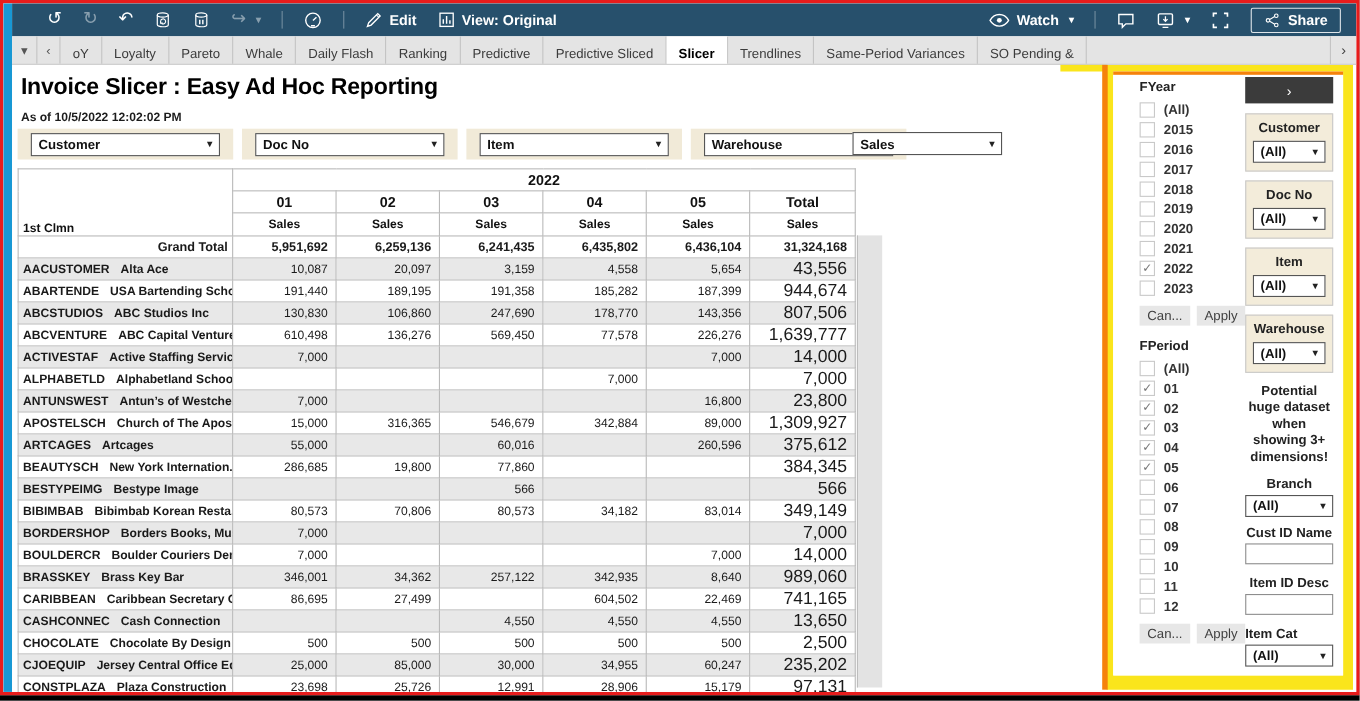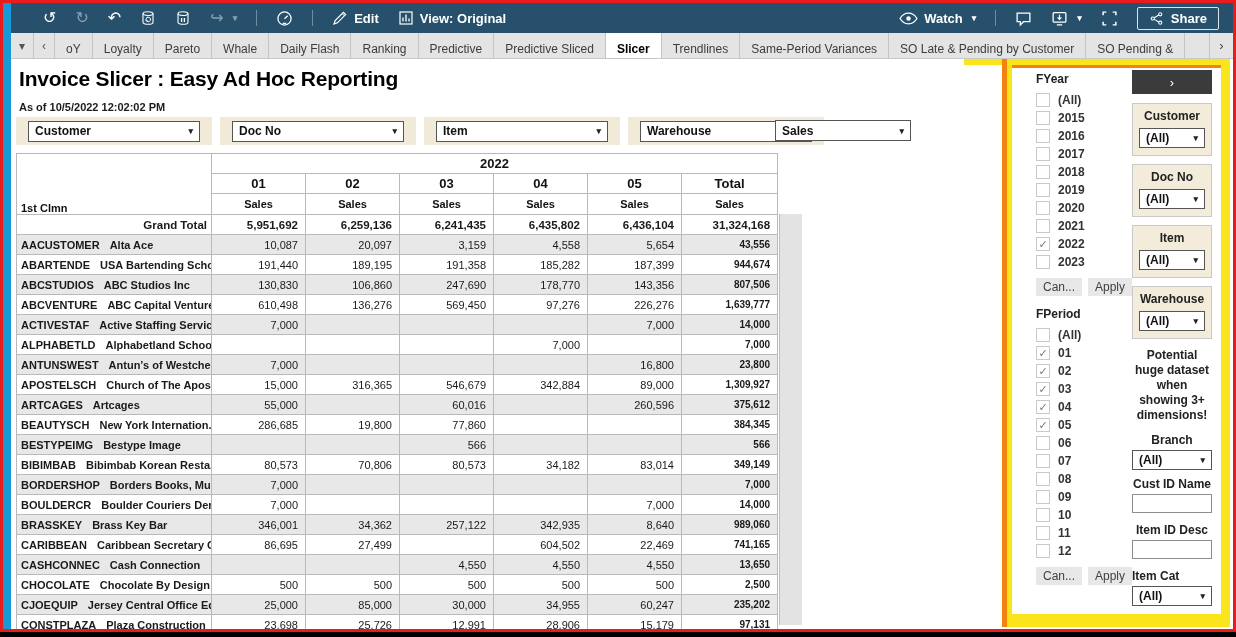--- a/index.html
+++ b/index.html
@@ -42,21 +42,21 @@
   table{border-collapse:collapse;table-layout:fixed;width:761px;font-size:11px;}
   th,td{border:1px solid #b9b9b9;padding:0 4px;height:20px;box-sizing:border-box;overflow:hidden;white-space:nowrap;}
   thead th{background:#fff;font-weight:bold;color:#111;}
   .year-h{font-size:13px;text-align:center;}
   .per-h{font-size:13px;text-align:center;}
   .meas-h{font-size:11px;text-align:center;height:21px;}
   .corner{vertical-align:bottom;text-align:left;font-size:11px;font-weight:bold;}
   .rlabel{font-weight:bold;color:#1a1a1a;}
   .rlabel .nm{margin-left:10px;}
   .num{text-align:right;padding-right:7px;color:#1a1a1a;}
-  .tot{font-weight:bold;font-size:10px;}
+  .tot{font-weight:normal;font-size:16px;}
   tr.band td{background:#e8e8e8;}
   tr.gt td{font-weight:bold;background:#fff;font-size:11.5px;}
   tr.gt .rlabel{text-align:right;}
   .scrollstrip{position:absolute;left:768px;top:155px;width:22px;bottom:4px;background:#e3e3e3;border-left:1px solid #bdbdbd;cursor:pointer;}
 
   
   .panel{position:absolute;left:991px;top:0;right:3px;bottom:2px;}
   .o-left{position:absolute;left:0;top:0;bottom:0;width:5px;background:#f5820b;z-index:2;}
   .y-tail{position:absolute;left:-38px;top:0;width:42px;height:6px;background:#fae51c;}
   .y-box{position:absolute;left:4px;right:0;top:0;bottom:0;border:6px solid #fae51c;border-right-width:9px;border-bottom-width:13px;box-sizing:border-box;background:#fff;}
@@ -178,21 +178,20 @@
         <div class="tabcell tab">Loyalty</div>
         <div class="tabcell tab">Pareto</div>
         <div class="tabcell tab">Whale</div>
         <div class="tabcell tab">Daily Flash</div>
         <div class="tabcell tab">Ranking</div>
         <div class="tabcell tab">Predictive</div>
         <div class="tabcell tab">Predictive Sliced</div>
         <div class="tabcell tab active">Slicer</div>
         <div class="tabcell tab">Trendlines</div>
         <div class="tabcell tab">Same-Period Variances</div>
-        <div class="tabcell tab">SO Late &amp; Pending by Customer</div>
         <div class="tabcell tab">SO Pending &amp;</div>
       </span>
   </div>
   <div class="tab-next">›</div>
 
   <div class="content">
     <div class="title">Invoice Slicer : Easy Ad Hoc Reporting</div>
     <div class="subtitle-row">
       <span>As of 10/5/2022 12:02:02 PM</span>
     </div>
@@ -298,21 +297,21 @@
               <td class="num">247,690</td>
               <td class="num">178,770</td>
               <td class="num">143,356</td>
               <td class="num tot">807,506</td>
             </tr>
             <tr>
               <td class="rlabel"><span class="code">ABCVENTURE</span><span class="nm">ABC Capital Ventures</span></td>
               <td class="num">610,498</td>
               <td class="num">136,276</td>
               <td class="num">569,450</td>
-              <td class="num">97,276</td>
+              <td class="num">77,578</td>
               <td class="num">226,276</td>
               <td class="num tot">1,639,777</td>
             </tr>
             <tr class="band">
               <td class="rlabel"><span class="code">ACTIVESTAF</span><span class="nm">Active Staffing Service</span></td>
               <td class="num">7,000</td>
               <td class="num"></td>
               <td class="num"></td>
               <td class="num"></td>
               <td class="num">7,000</td>

